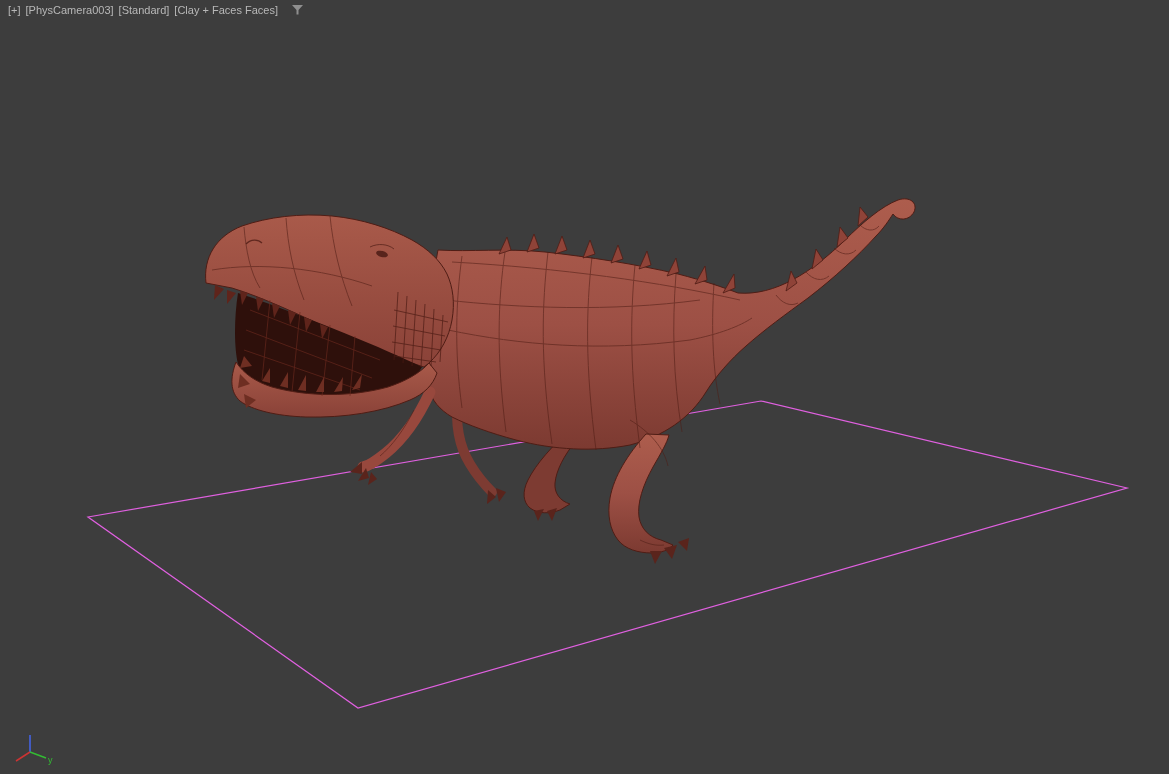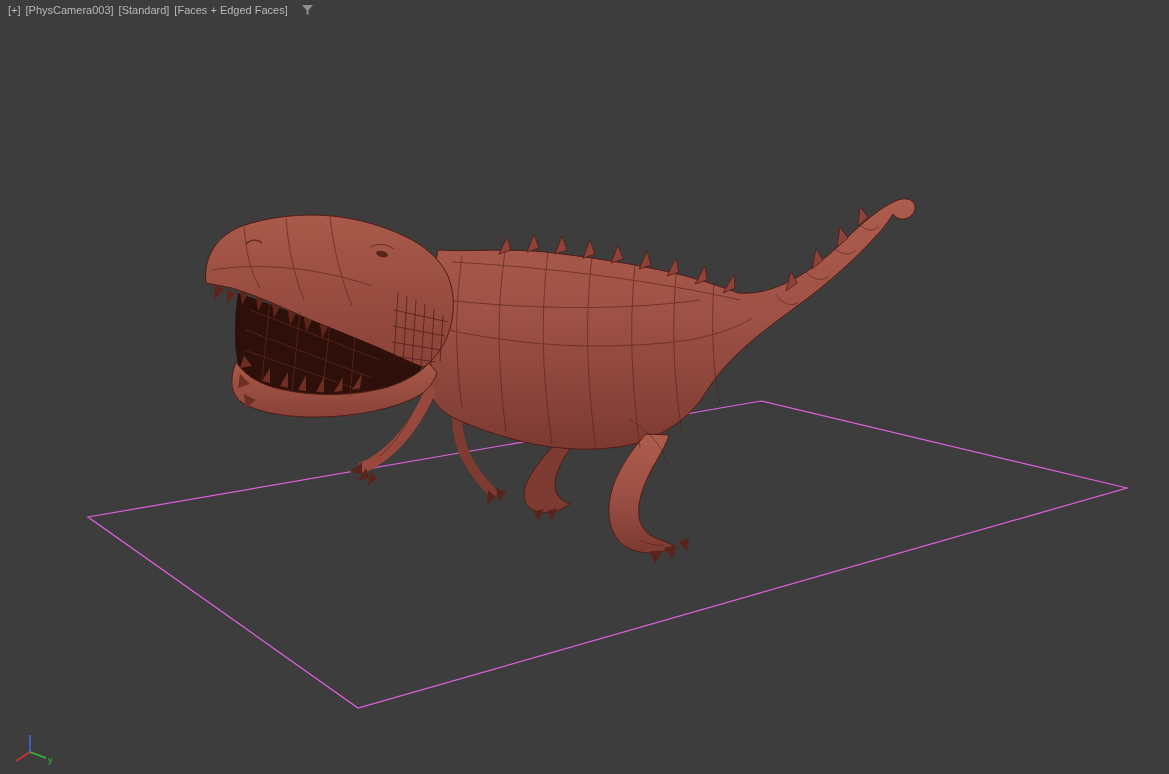--- a/index.html
+++ b/index.html
@@ -43,21 +43,21 @@
 </style>
 </head>
 <body>
 
 <div class="viewport">
 
   <div class="label-bar">
     <span class="vp-label">[+]</span>
     <span class="vp-label">[PhysCamera003]</span>
     <span class="vp-label">[Standard]</span>
-    <span class="vp-label">[Faces + Edged Faces]</span>
+    <span class="vp-label">[Clay + Faces Faces]</span>
     <svg class="filter-icon" width="13" height="12" viewBox="0 0 13 12">
       <polygon points="1,1 12,1 7.5,6 7.5,10.5 5.5,10.5 5.5,6" fill="#8f8f8f"></polygon>
     </svg>
   </div>
 
   <svg class="scene-svg" viewBox="0 0 1169 774">
     <defs>
       <linearGradient id="clayGrad" x1="0" y1="0" x2="0" y2="1">
         <stop offset="0" stop-color="#ad5d4d"></stop>
         <stop offset="0.5" stop-color="#9d5045"></stop>

